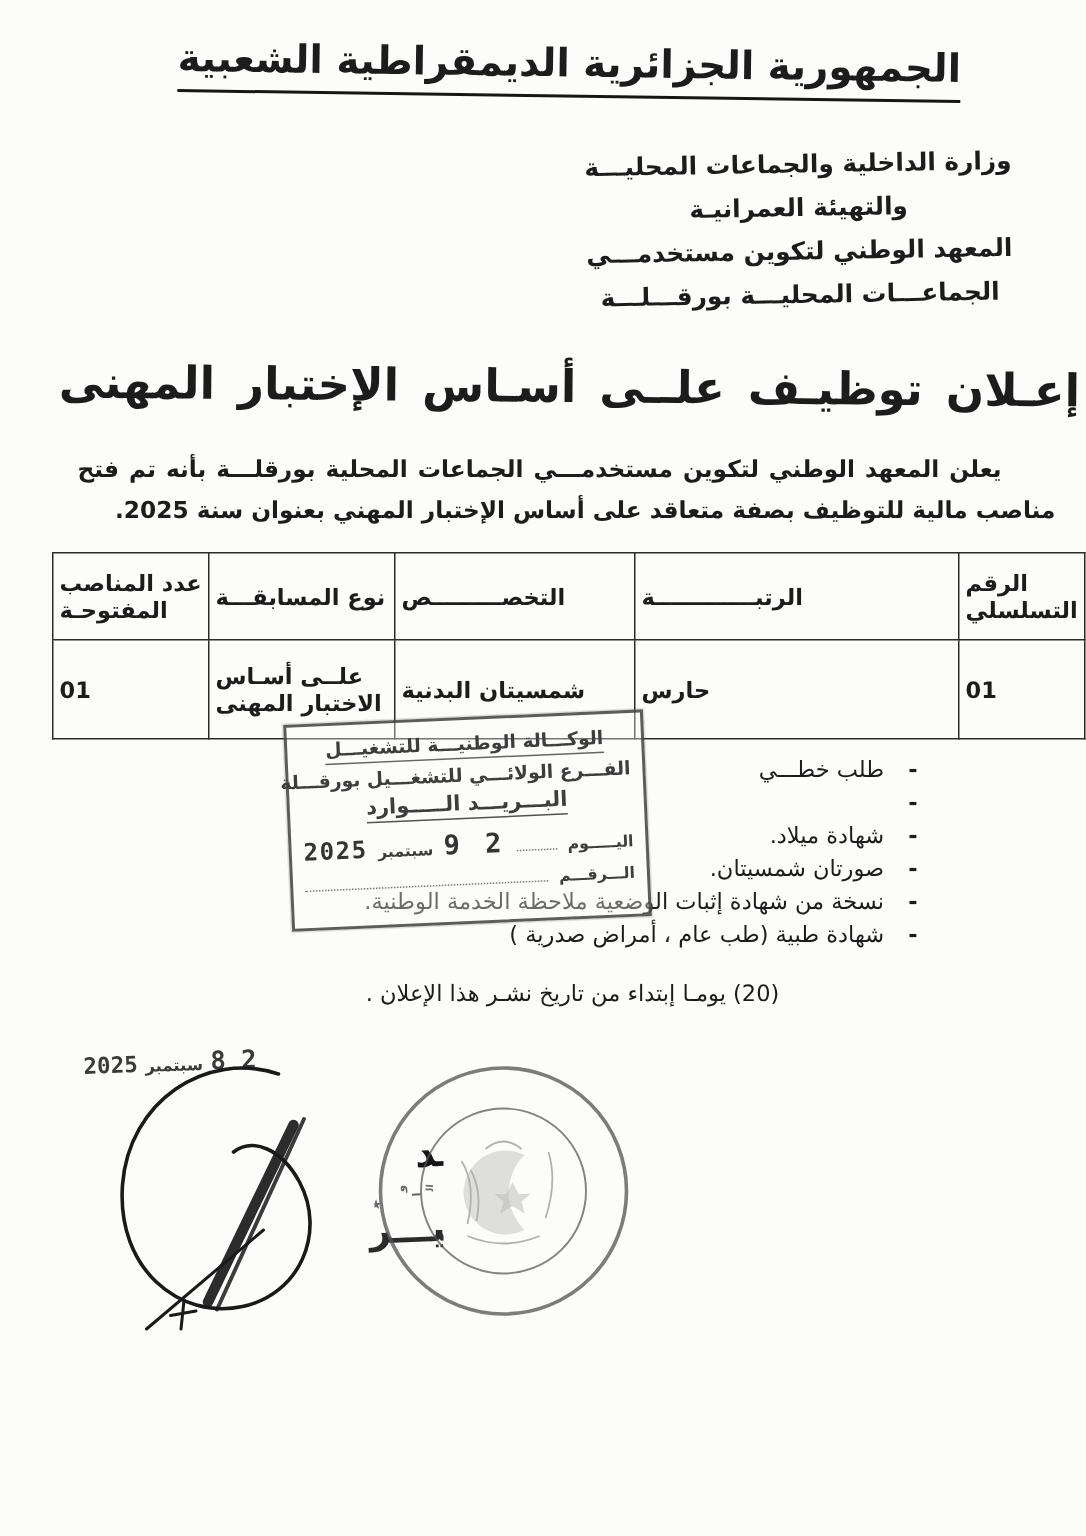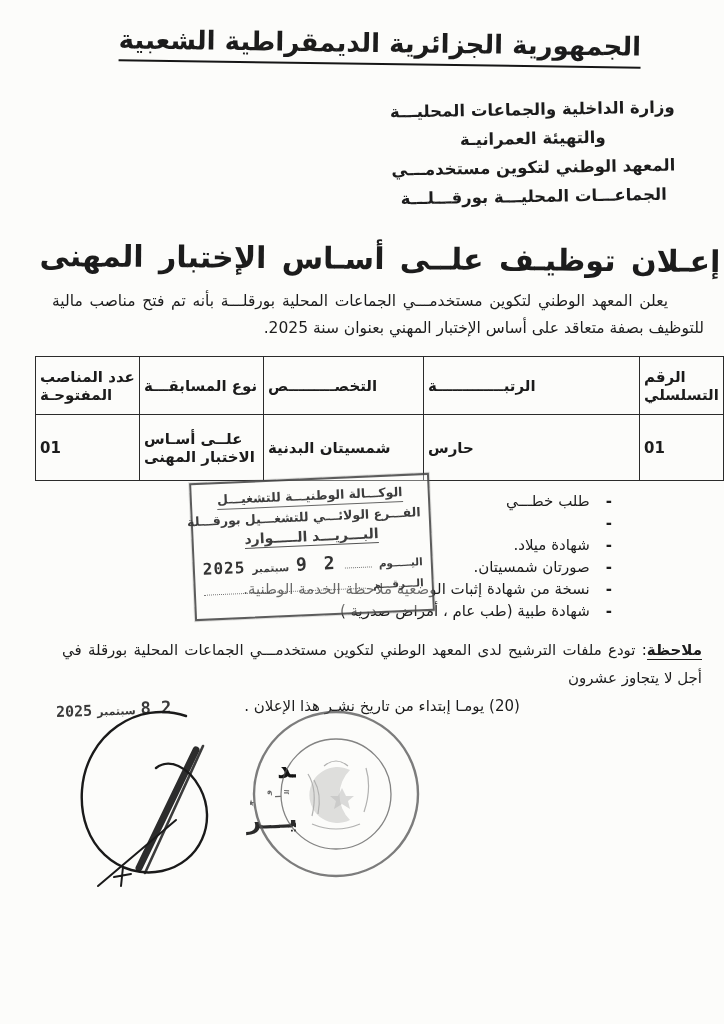--- a/index.html
+++ b/index.html
@@ -43,22 +43,22 @@
   
   .main-title {
     margin-top:30px;
     text-align:center;
     font-size:30px; font-weight:bold;
     word-spacing:5px;
     transform:rotate(0.5deg);
   }
   
   .intro {
-    margin:12px 20px 0 16px;
-    font-size:15.5px; font-weight:400;
+    margin:24px 20px 0 16px;
+    font-size:15.5px; font-weight:700;
     line-height:27px;
     text-align:justify;
     text-indent:36px;
   }
   
   table.positions {
     width:688px;
     margin:14px auto 0 auto;
     border-collapse:collapse;
     table-layout:fixed;
@@ -205,21 +205,20 @@
       <span class="dash">-</span>
       <span>نسخة من شهادة إثبات الوضعية ملاحظة الخدمة الوطنية.</span>
     </div>
     <div class="doc-item">
       <span class="dash">-</span>
       <span>شهادة طبية (طب عام ، أمراض صدرية )</span>
     </div>
   </div>
 
   <div class="note">
-    <div class="note-line1"><span class="note-label">ملاحظة</span><span>: تودع ملفات الترشيح لدى المعهد الوطني لتكوين مستخدمـــي الجماعات المحلية بورقلة في أجل لا يتجاوز عشرون</span></div>
     <div class="note-line2">(20) يومـا إبتداء من تاريخ نشـر هذا الإعلان .</div>
   </div>
 
   <div class="date-stamp">
     <span class="ds-digits">2 8</span><span class="ds-month">سبتمبر</span><span class="ds-year">2025</span>
   </div>
 
   <div class="inbox-stamp">
     <div><span class="is-agency">الوكـــالة الوطنيـــة للتشغيـــل</span></div>
     <div class="is-branch">الفـــرع الولائـــي للتشغـــيل بورقـــلة</div>

